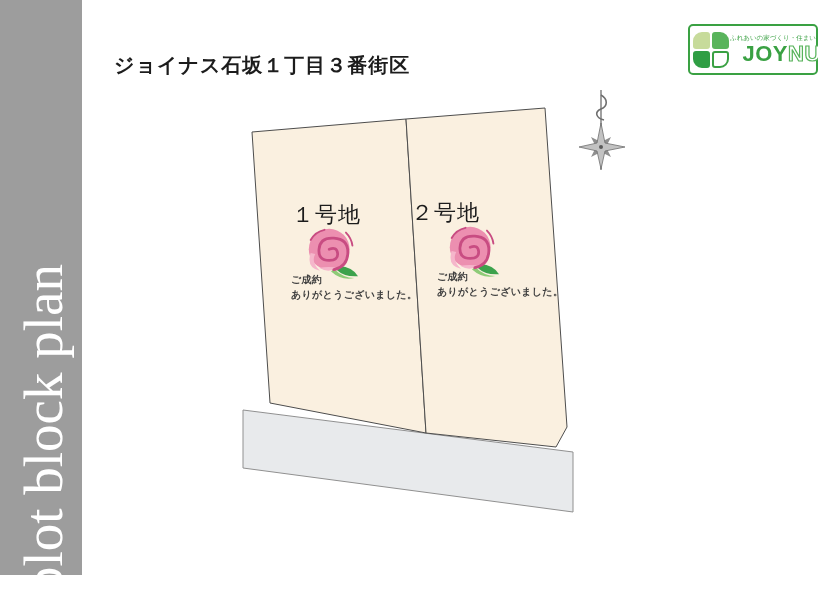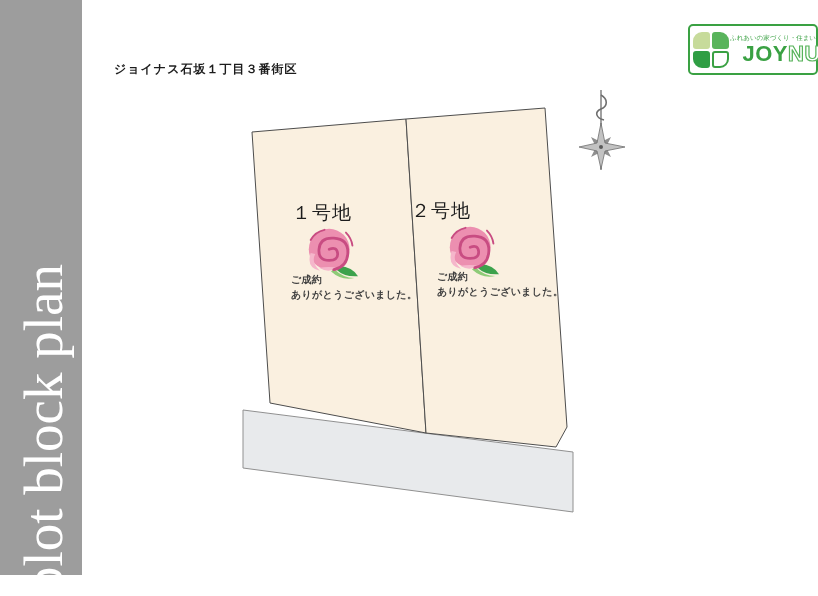--- a/index.html
+++ b/index.html
@@ -15,23 +15,23 @@
   }
   .sidebar-text{
     position:absolute; left:16px; top:594px;
     transform:rotate(-90deg); transform-origin:0 0;
     white-space:nowrap; line-height:1;
     font-family:"Liberation Serif", serif;
     font-size:55px; color:#ffffff;
   }
   
   .title{
-    position:absolute; left:114px; top:61px; margin:0;
+    position:absolute; left:114px; top:52px; margin:0;
     font-family:"Liberation Serif", serif;
-    font-size:12px; font-weight:bold; letter-spacing:1px;
+    font-size:20px; font-weight:bold; letter-spacing:1px;
     color:var(--text_dark,#1c1c1c);
   }
   
   .logo{
     position:absolute; left:688px; top:24px; width:120px; height:43px;
     border:2px solid var(--brand_green,#3aa143); border-radius:5px;
     background:#fff; display:flex; align-items:center; padding:2px 3px;
   }
   .clover{
     width:36px; height:36px; display:grid; flex:0 0 auto;
@@ -54,21 +54,21 @@
   }
   .wordmark .joy{color:var(--brand_green,#3aa143);}
   .wordmark .nus{color:#ffffff; -webkit-text-stroke:1.2px var(--clover_mid,#59b45c);
                  text-shadow:0 0 0.5px var(--clover_mid,#59b45c);}
   
   .plan-svg{position:absolute; left:0; top:0;}
   
   .plot-label{
     position:absolute;
     font-family:"Liberation Serif", serif;
-    font-size:19px; color:var(--text_dark,#1c1c1c); letter-spacing:1px;
+    font-size:22px; color:var(--text_dark,#1c1c1c); letter-spacing:1px;
     white-space:nowrap;
   }
   .plot-label.p1{left:292px; top:200px;}
   .plot-label.p2{left:411px; top:198px;}
   .sold-note{
     position:absolute; font-weight:bold; font-size:10px; line-height:15px;
     color:var(--sold_text,#3f3f3f); white-space:nowrap; letter-spacing:0.3px;
   }
   .sold-note.p1{left:291px; top:272px;}
   .sold-note.p2{left:437px; top:269px;}

